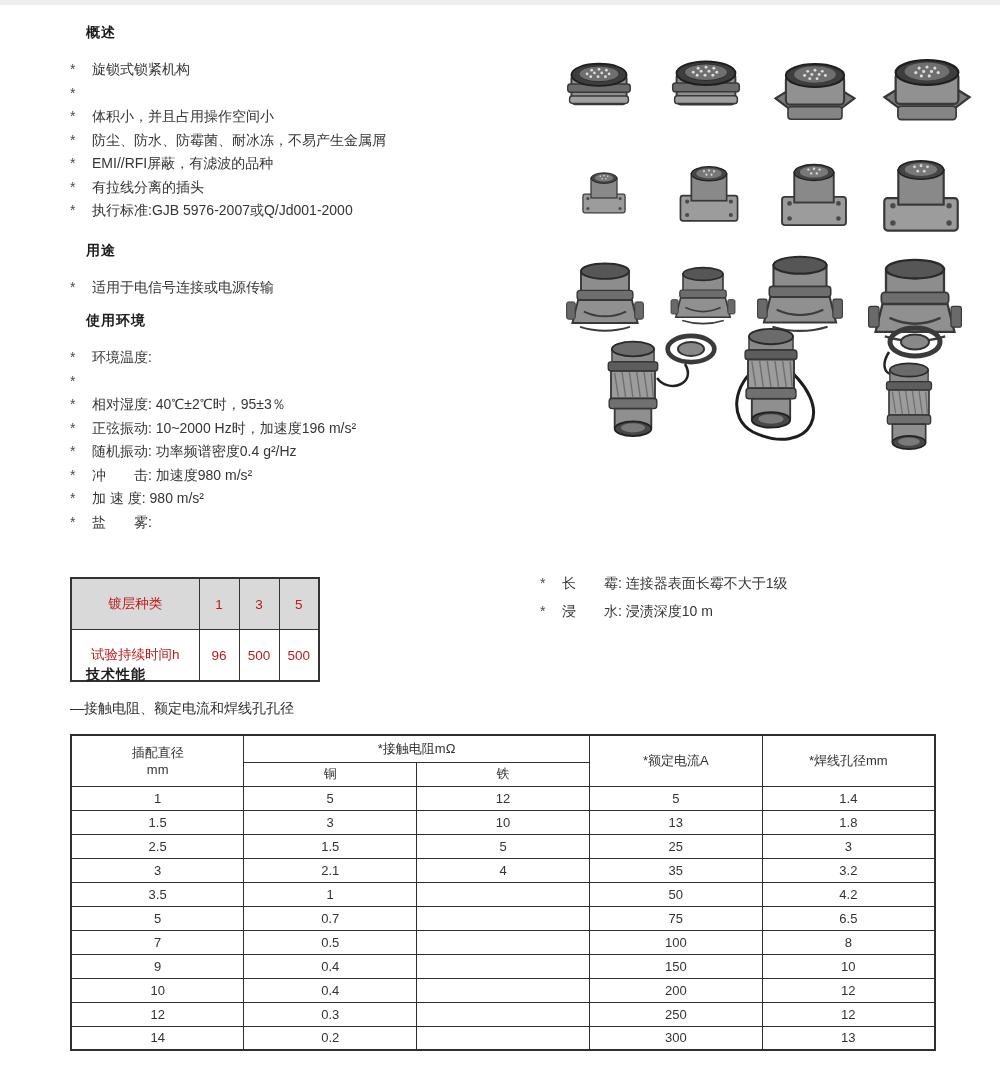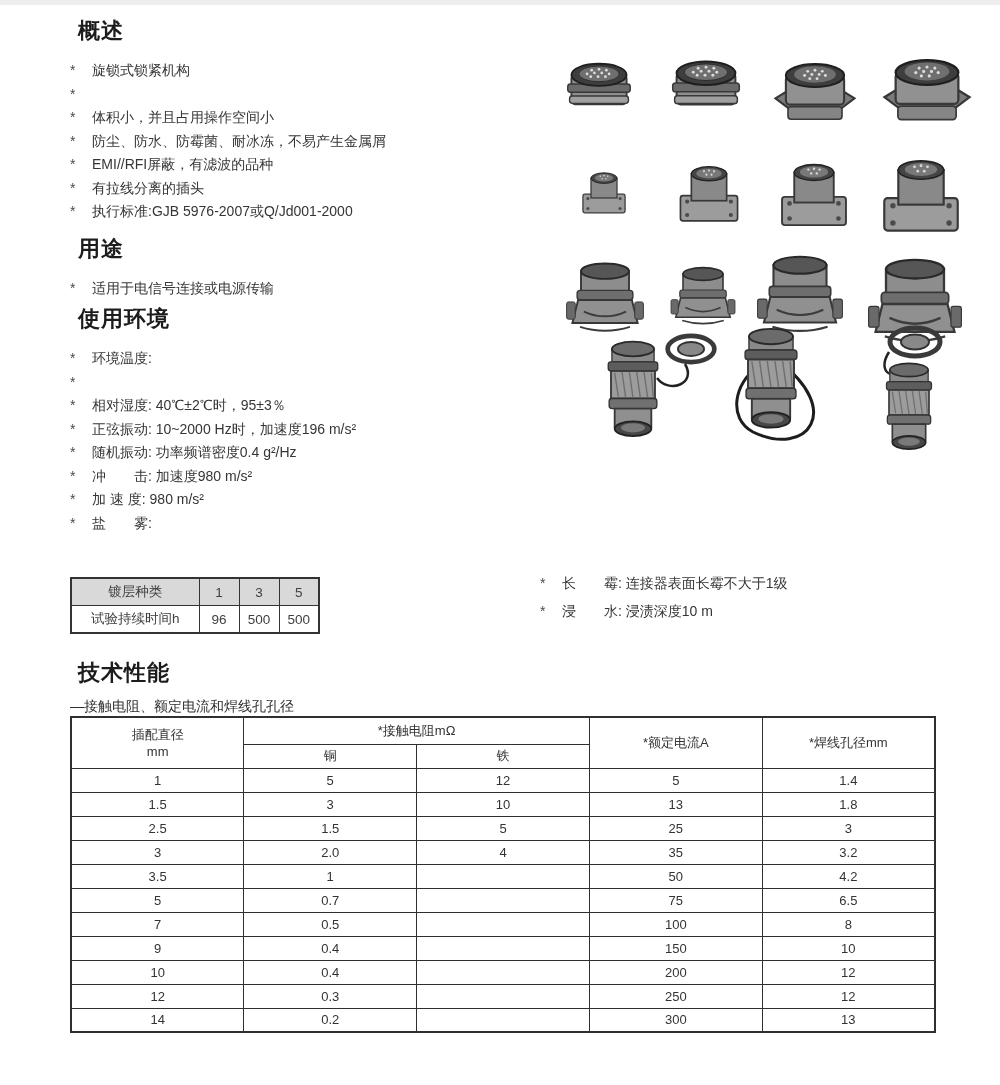--- a/index.html
+++ b/index.html
@@ -4,48 +4,48 @@
 <style>
   * { box-sizing: border-box; }
   body { margin: 0; background: #ffffff; }
   .page {
     position: relative; width: 1000px; height: 1085px;
     background: #ffffff; overflow: hidden;
     font-family: "Liberation Sans", sans-serif; color: #2b2b2b;
   }
   .top-strip { position: absolute; top: 0; left: 0; right: 0; height: 5px; background: #ededed; }
 
-  .sec h2 { font-size: 22px; font-weight: bold; margin: 8px; color: #1c1c1c; letter-spacing: 1px; }
+  .sec h2 { font-size: 14px; font-weight: bold; margin: 16px; color: #1c1c1c; letter-spacing: 1px; }
 
   ul.blist { list-style: none; margin: 13px 0 0 0; padding: 0; }
   ul.blist li { display: flex; font-size: 14px; line-height: 23.5px; color: #353535; }
   ul.blist .mark { flex: 0 0 22px; color: #4a4a4a; }
   ul.blist li.indent .mark { visibility: hidden; }
 
   #overview    { position: absolute; left: 70px; top: 8px;   width: 480px; }
   #usage       { position: absolute; left: 70px; top: 226px; width: 480px; }
   #environment { position: absolute; left: 70px; top: 296px; width: 490px; }
 
   #plating { position: absolute; left: 70px; top: 577px; }
   table.plating { border-collapse: collapse; border: 2px solid #333; font-size: 13.5px; }
-  table.plating td { border: 1px solid #333; text-align: center; height: 23px; padding: 4px 6px; color: #404040; }
+  table.plating td { border: 1px solid #333; text-align: center; height: 23px; padding: 16px 6px; color: #b91c1c; }
   table.plating td.lbl { width: 128px; }
   table.plating td.v   { width: 40px; }
   table.plating tr.hdr td { background: #d9d9d9; }
 
   #extra-env { position: absolute; left: 540px; top: 569px; }
   #extra-env ul.blist { margin: 0; }
   #extra-env ul.blist li { line-height: 28px; }
 
   #photo { position: absolute; left: 545px; top: 30px; }
 
   #tech { position: absolute; left: 70px; top: 650px; width: 866px; }
   #tech .subtitle { margin-top: 10px; font-size: 14px; color: #2e2e2e; }
   table.perf {
-    width: 866px; table-layout: fixed;
+    margin-top: 16px; width: 866px; table-layout: fixed;
     border-collapse: collapse; border: 2px solid #2f2f2f;
     font-size: 13px; color: #333;
   }
   table.perf th, table.perf td {
     border: 1px solid #2f2f2f; font-weight: normal; text-align: center; padding: 0;
   }
   table.perf thead tr:first-child th { height: 27px; }
   table.perf thead tr:last-child th  { height: 24px; }
   table.perf tbody td { height: 24px; }
   table.perf .diam div { line-height: 17px; }
@@ -345,21 +345,21 @@
           <tr>
             <td>2.5</td>
             <td>1.5</td>
             <td>5</td>
             <td>25</td>
             <td>3</td>
           </tr>
 
           <tr>
             <td>3</td>
-            <td>2.0</td>
+            <td>2.1</td>
             <td>4</td>
             <td>35</td>
             <td>3.2</td>
           </tr>
 
           <tr>
             <td>3.5</td>
             <td>1</td>
             <td></td>
             <td>50</td>

